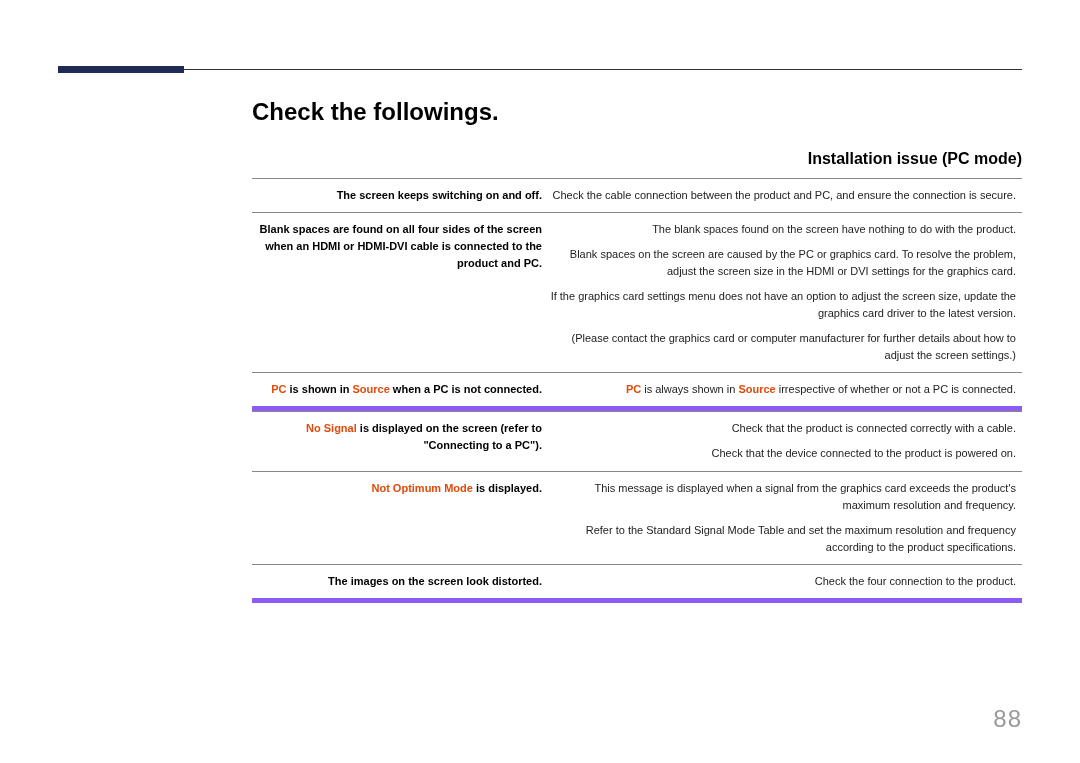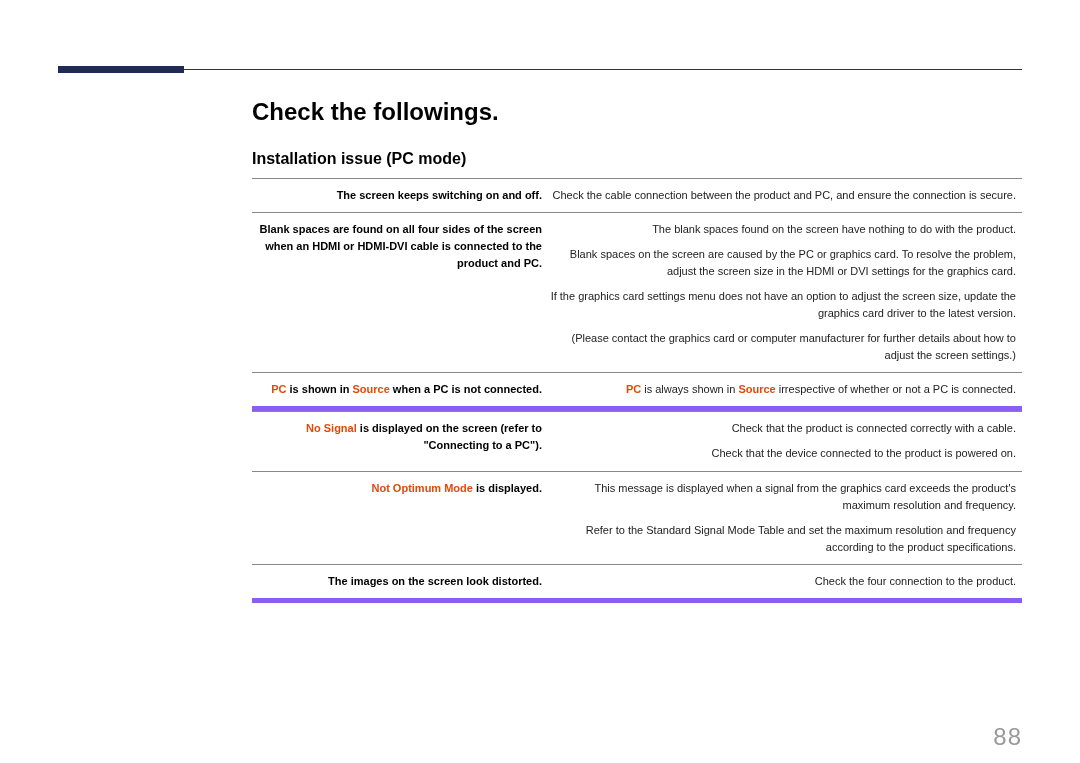--- a/index.html
+++ b/index.html
@@ -42,20 +42,21 @@
       font-weight: 600;
       margin-bottom: 24px;
       color: #000;
     }
     h2.subsection {
       font-size: 16px;
       font-weight: 700;
       margin-top: 18px;
       margin-bottom: 10px;
       color: #000;
+      text-align: right;
     }
     table.troubleshoot {
       width: 100%;
       border-collapse: collapse;
       font-size: 11px;
       line-height: 1.55;
       text-align: right;
     }
     table.troubleshoot td {
       vertical-align: top;
@@ -74,21 +75,21 @@
     td.col-right {
       font-weight: 400;
       color: #222;
     }
     td.col-right .para { margin-bottom: 8px; }
     td.col-right .para:last-child { margin-bottom: 0; }
     .hl { color: #e24a0a; }
     .bold { font-weight: 700; }
     .page-num {
       position: absolute;
-      bottom: 12px;
+      bottom: 30px;
       right: 58px;
       font-size: 24px;
       color: #999;
       font-weight: 300;
       letter-spacing: 1px;
     }
   </style>
 </head>
 <body>
 

